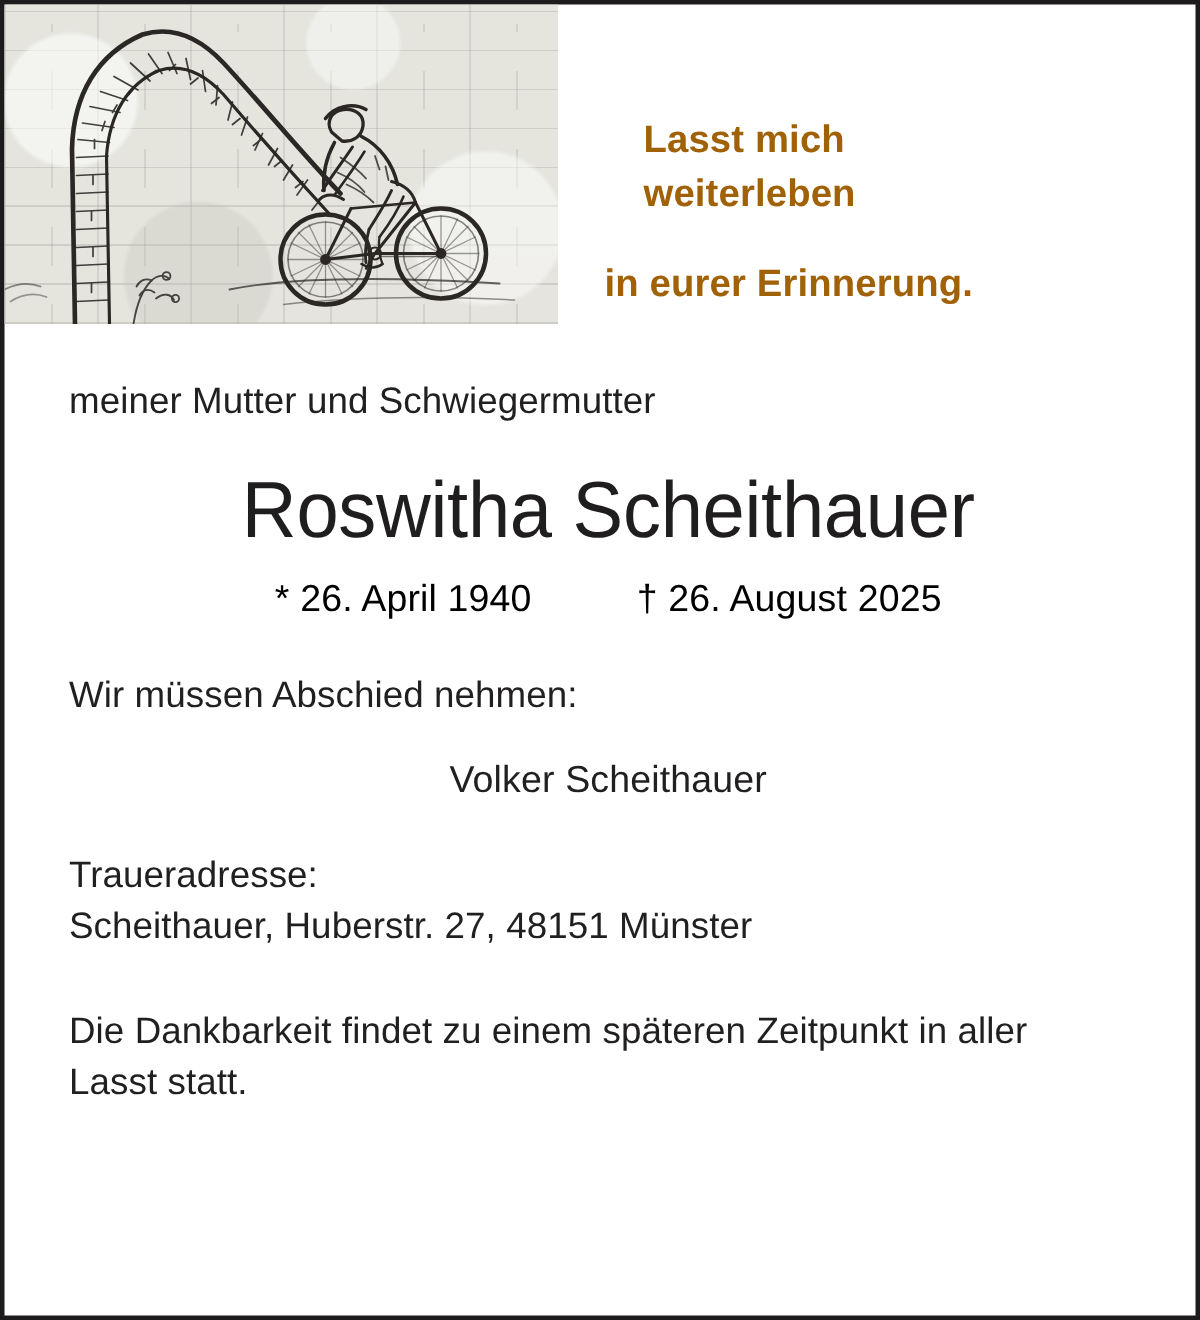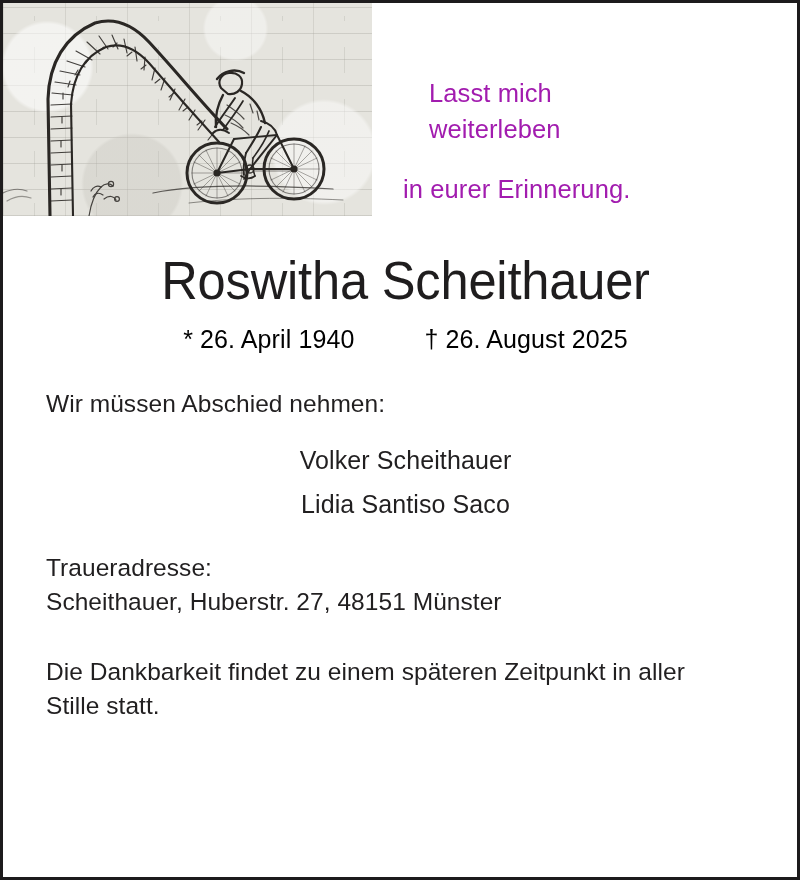--- a/index.html
+++ b/index.html
@@ -93,24 +93,24 @@
     top: 0;
     width: 369px;
     height: 213px;
   }
 
   .quote {
     position: absolute;
     left: 396px;
     top: 72px;
     width: 390px;
-    color: #a21caf;
+    color: #a16207;
     font-size: 25.5px;
     line-height: 36px;
-    font-weight: 400;
+    font-weight: 700;
     letter-spacing: 0.1px;
   }
   .quote .ln1,
   .quote .ln2 { margin-left: 30px; }
   .quote .ln3 { margin-left: 4px; margin-top: 24px; }
 
   
   .body-text {
     position: absolute;
     left: 43px;
@@ -344,43 +344,43 @@
       <div class="ln1">Lasst mich</div>
       <div class="ln2">weiterleben</div>
       <div class="ln3">in eurer Erinnerung.</div>
     </div>
 
   </div>
 
   <div class="body-text">
 
     <p class="intro">
+      <span class="l2">meiner Mutter und Schwiegermutter</span>
     </p>
 
     <h1 class="deceased-name">Roswitha Scheithauer</h1>
 
     <p class="dates">
       <span>*</span>
       <span>26. April 1940</span>
       <span class="gap"></span>
       <span>†</span>
       <span>26. August 2025</span>
     </p>
 
     <p class="farewell-lead">Wir müssen Abschied nehmen:</p>
 
     <div class="mourners">
       <div>Volker Scheithauer</div>
-      <div>Lidia Santiso Saco</div>
     </div>
 
     <div class="address-block">
       <div>Traueradresse:</div>
       <div>Scheithauer, Huberstr. 27, 48151 Münster</div>
     </div>
 
     <div class="closing">
       <div>Die Dankbarkeit findet zu einem späteren Zeitpunkt in aller</div>
-      <div>Stille statt.</div>
+      <div>Lasst statt.</div>
     </div>
 
   </div>
 </div>
 
 </body></html>

